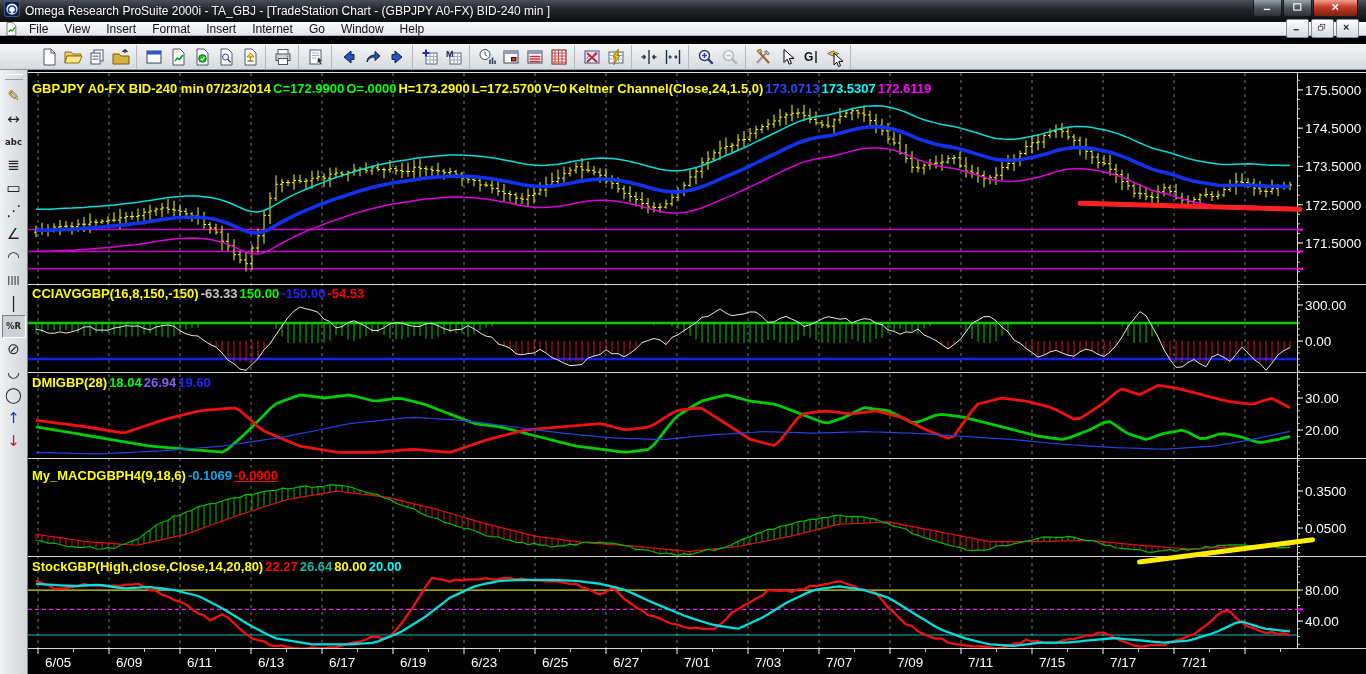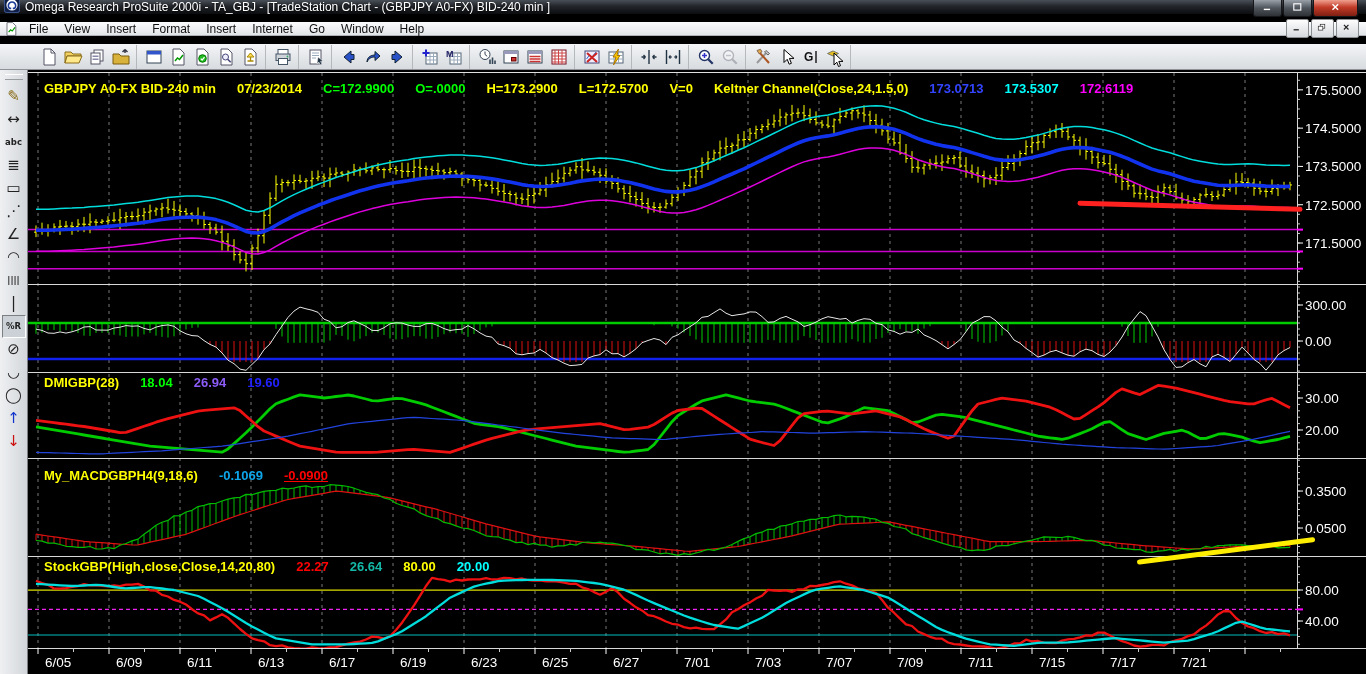--- a/index.html
+++ b/index.html
@@ -1,20 +1,20 @@
 <!DOCTYPE html>
 <html><head>
 <meta charset="utf-8">
 <title>Omega Research ProSuite 2000i</title>
 <style>
   html,body{margin:0;padding:0;background:#555;}
   #app{position:relative;width:1366px;height:674px;background:#000;overflow:hidden;
        font-family:"Liberation Sans",sans-serif;-webkit-user-select:none;user-select:none;}
   
-  .titlebar{position:absolute;left:0;top:0;width:1366px;height:14px;
+  .titlebar{position:absolute;left:0;top:0;width:1366px;height:22px;
     background:linear-gradient(#4a5058,#22252a 45%,#0b0d10);
     display:flex;align-items:center;gap:5px;padding-left:4px;box-sizing:border-box;color:#fff;}
   .titlebar .title{font-size:12px;text-shadow:0 1px 2px #000;white-space:nowrap;}
   .win-buttons{margin-left:auto;display:flex;align-self:flex-start;padding-right:8px;}
   .win-btn{width:29px;height:17px;margin-left:1px;display:flex;align-items:center;justify-content:center;
     background:linear-gradient(#9aa0a8,#4e545b 50%,#2e3237);border:1px solid #15171a;border-top:none;
     border-radius:0 0 3px 3px;box-sizing:border-box;}
   .win-btn.close{width:45px;background:linear-gradient(#f0a090,#c23b28 45%,#7e1f12);}
   
   .menubar{position:absolute;left:0;top:22px;width:1366px;height:14px;
@@ -36,21 +36,21 @@
     background:linear-gradient(90deg,#eef0f2,#d3d6da);border-right:1px solid #7d8083;
     box-sizing:border-box;display:flex;flex-direction:column;align-items:center;}
   .lt-handle{width:18px;height:4px;border-top:1px solid #fff;border-bottom:1px solid #9a9da0;margin:4px 0 5px;}
   .lt-btn{width:24px;height:23px;display:flex;align-items:center;justify-content:center;
     background:transparent;border:1px solid transparent;padding:0;font-family:"DejaVu Sans",sans-serif;font-size:15px;line-height:1;}
   .lt-btn.small{font-size:8.5px;font-weight:bold;letter-spacing:0;}
   .lt-btn.pressed{background:#ccd1d7;border:1px solid #7d8083;border-right-color:#fff;border-bottom-color:#fff;}
   
   .chart-area{position:absolute;left:28px;top:70px;width:1338px;height:604px;background:#000;}
   #chart-svg{position:absolute;left:0;top:0;}
-  .pane-header{position:absolute;left:16px;display:flex;gap:21px;white-space:nowrap;
+  .pane-header{position:absolute;left:4px;display:flex;gap:2px;white-space:nowrap;
     font:bold 13px "Liberation Sans",sans-serif;z-index:3;letter-spacing:0;}
 </style>
 </head>
 <body>
 
 <div id="app">
   <div class="titlebar">
     <span id="app-icon"><svg width="16" height="16" viewBox="0 0 20 20">
           <rect x="0.5" y="0.5" width="19" height="19" rx="3" fill="#0e1e46" stroke="#4a6ab0"></rect>
           <circle cx="10" cy="10" r="7" fill="#fff"></circle>
@@ -1654,20 +1654,27 @@
         <span style="color: rgb(0, 255, 0);">C=172.9900</span>
         <span style="color: rgb(0, 255, 0);">O=.0000</span>
         <span style="color: rgb(255, 255, 0);">H=173.2900</span>
         <span style="color: rgb(255, 255, 0);">L=172.5700</span>
         <span style="color: rgb(255, 255, 0);">V=0</span>
         <span style="color: rgb(255, 255, 0);">Keltner Channel(Close,24,1.5,0)</span>
         <span style="color: rgb(51, 68, 255);">173.0713</span>
         <span style="color: rgb(0, 255, 255);">173.5307</span>
         <span style="color: rgb(255, 0, 255);">172.6119</span>
       </div>
+      <div class="pane-header" style="top: 216px;">
+        <span style="color: rgb(255, 255, 0);">CCIAVGGBP(16,8,150,-150)</span>
+        <span style="color: rgb(200, 200, 200);">-63.33</span>
+        <span style="color: rgb(0, 255, 0);">150.00</span>
+        <span style="color: rgb(34, 34, 255);">-150.00</span>
+        <span style="color: rgb(255, 0, 0);">-54.53</span>
+      </div>
       <div class="pane-header" style="top: 305px;">
         <span style="color: rgb(255, 255, 0);">DMIGBP(28)</span>
         <span style="color: rgb(0, 255, 0);">18.04</span>
         <span style="color: #8b5cf6;">26.94</span>
         <span style="color: rgb(34, 34, 255);">19.60</span>
       </div>
       <div class="pane-header" style="top: 398px;">
         <span style="color: rgb(255, 255, 0);">My_MACDGBPH4(9,18,6)</span>
         <span style="color: #0ea5e9;">-0.1069</span>
         <span style="color: rgb(255, 0, 0); text-decoration: underline;">-0.0900</span>

